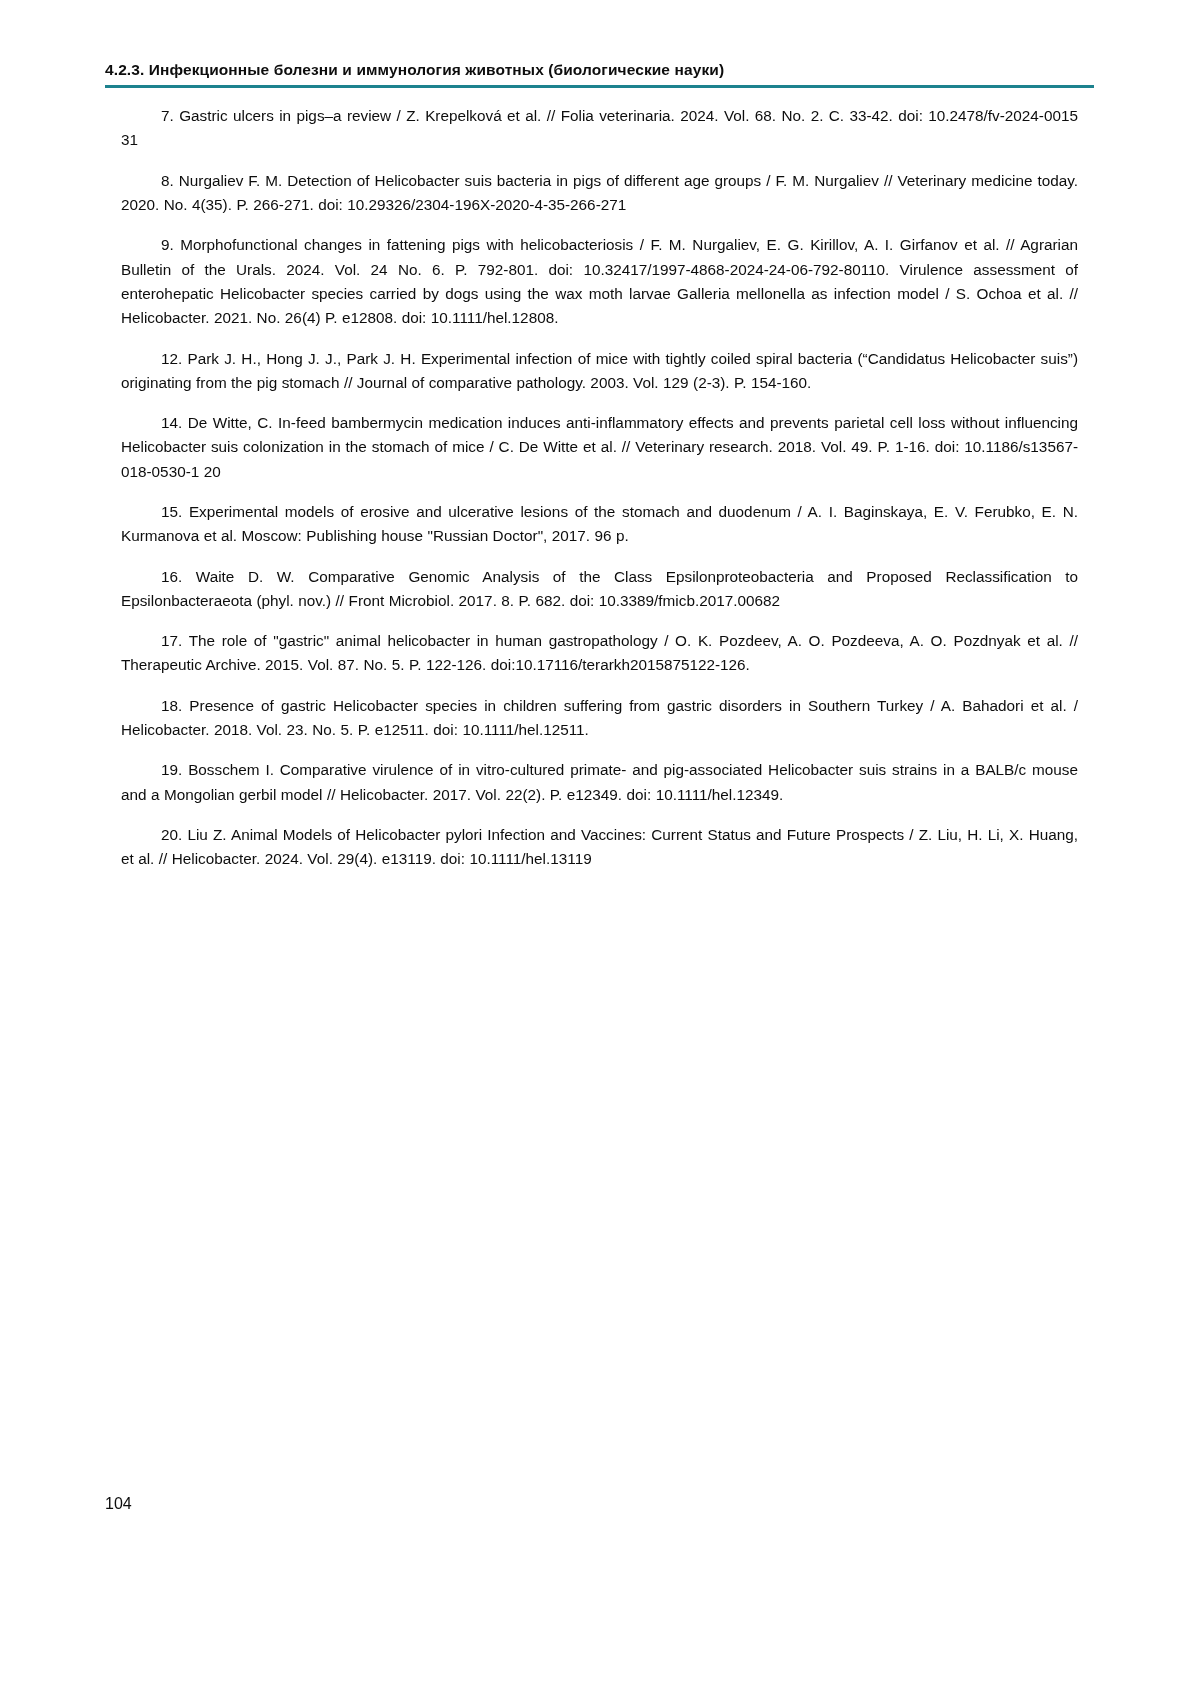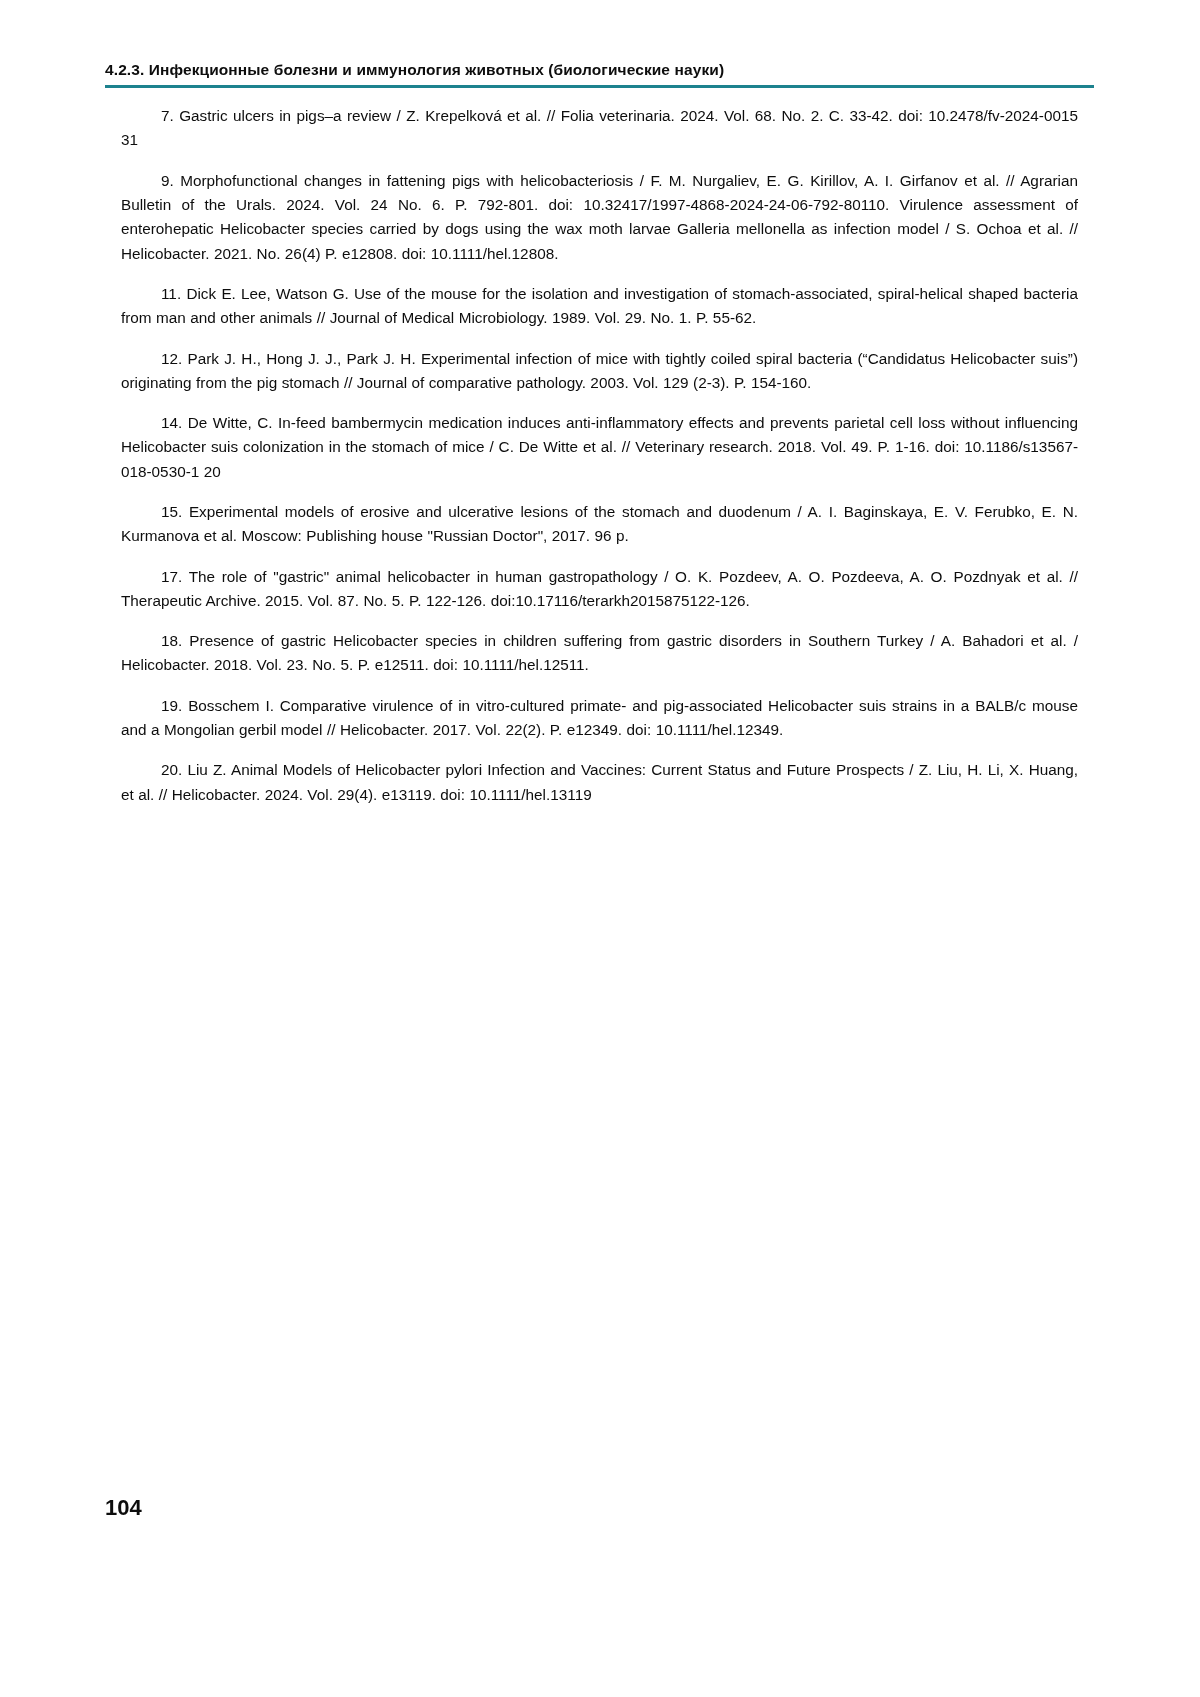--- a/index.html
+++ b/index.html
@@ -38,42 +38,43 @@
     text-align: justify;
     text-indent: 40px;
     font-size: 15.3px;
     line-height: 24.3px;
     word-spacing: 0.2px;
   }
   .page-number {
     position: absolute;
     left: 105px;
     top: 1495px;
-    font-size: 22px;
-    font-weight: 700;
+    font-size: 16px;
+    font-weight: 400;
     color: #0d0d0d;
   }
 </style>
 </head>
 <body>
 
 <div class="page">
 
   <header>
     <h1 class="section-heading">4.2.3. Инфекционные болезни и иммунология животных (биологические науки)</h1>
     <div class="heading-rule" style="background: rgb(29, 130, 142);"></div>
   </header>
 
   <main class="refs">
     <p class="ref">7. Gastric ulcers in pigs–a review / Z. Krepelková et al. // Folia veterinaria. 2024. Vol. 68. No. 2. C. 33-42. doi: 10.2478/fv-2024-0015 31</p>
+    <p class="ref">8. Nurgaliev F. M. Detection of Helicobacter suis bacteria in pigs of different age groups / F. M. Nurgaliev // Veterinary medicine today. 2020. No. 4(35). P. 266-271. doi: 10.29326/2304-196X-2020-4-35-266-271</p>
     <p class="ref">9. Morphofunctional changes in fattening pigs with helicobacteriosis / F. M. Nurgaliev, E. G. Kirillov, A. I. Girfanov et al. // Agrarian Bulletin of the Urals. 2024. Vol. 24 No. 6. P. 792-801. doi: 10.32417/1997-4868-2024-24-06-792-80110. Virulence assessment of enterohepatic Helicobacter species carried by dogs using the wax moth larvae Galleria mellonella as infection model / S. Ochoa et al. // Helicobacter. 2021. No. 26(4) P. e12808. doi: 10.1111/hel.12808.</p>
-    <p class="ref">11. Dick E. Lee, Watson G. Use of the mouse for the isolation and investigation of stomach-associated, spiral-helical shaped bacteria from man and other animals // Journal of Medical Microbiology. 1989. Vol. 29. No. 1. P. 55-62.</p>
     <p class="ref">12. Park J. H., Hong J. J., Park J. H. Experimental infection of mice with tightly coiled spiral bacteria (“Candidatus Helicobacter suis”) originating from the pig stomach // Journal of comparative pathology. 2003. Vol. 129 (2-3). P. 154-160.</p>
     <p class="ref">14. De Witte, C. In-feed bambermycin medication induces anti-inflammatory effects and prevents parietal cell loss without influencing Helicobacter suis colonization in the stomach of mice / C. De Witte et al. // Veterinary research. 2018. Vol. 49. P. 1-16. doi: 10.1186/s13567-018-0530-1 20</p>
     <p class="ref">15. Experimental models of erosive and ulcerative lesions of the stomach and duodenum / A. I. Baginskaya, E. V. Ferubko, E. N. Kurmanova et al. Moscow: Publishing house "Russian Doctor", 2017. 96 p.</p>
+    <p class="ref">16. Waite D. W. Comparative Genomic Analysis of the Class Epsilonproteobacteria and Proposed Reclassification to Epsilonbacteraeota (phyl. nov.) // Front Microbiol. 2017. 8. P. 682. doi: 10.3389/fmicb.2017.00682</p>
     <p class="ref">17. The role of "gastric" animal helicobacter in human gastropathology / O. K. Pozdeev, A. O. Pozdeeva, A. O. Pozdnyak et al. // Therapeutic Archive. 2015. Vol. 87. No. 5. P. 122-126. doi:10.17116/terarkh2015875122-126.</p>
     <p class="ref">18. Presence of gastric Helicobacter species in children suffering from gastric disorders in Southern Turkey / A. Bahadori et al. / Helicobacter. 2018. Vol. 23. No. 5. P. e12511. doi: 10.1111/hel.12511.</p>
     <p class="ref">19. Bosschem I. Comparative virulence of in vitro-cultured primate- and pig-associated Helicobacter suis strains in a BALB/c mouse and a Mongolian gerbil model // Helicobacter. 2017. Vol. 22(2). P. e12349. doi: 10.1111/hel.12349.</p>
     <p class="ref">20. Liu Z. Animal Models of Helicobacter pylori Infection and Vaccines: Current Status and Future Prospects / Z. Liu, H. Li, X. Huang, et al. // Helicobacter. 2024. Vol. 29(4). e13119. doi: 10.1111/hel.13119</p>
   </main>
 
   <div class="page-number">104</div>
 
 </div>
 

